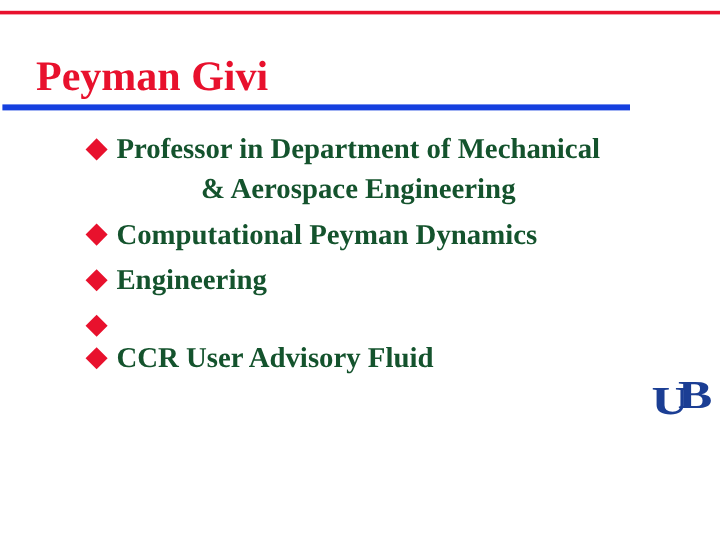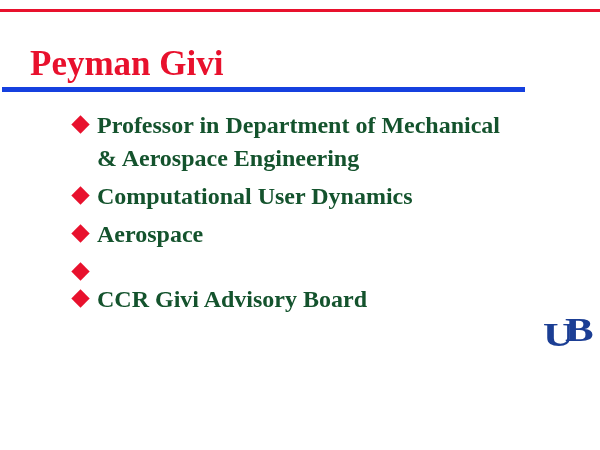--- a/index.html
+++ b/index.html
@@ -3,20 +3,21 @@
 <meta charset="utf-8">
 <style>
   html, body { margin: 0; padding: 0; background: #ffffff; }
   .slide {
     position: relative;
     width: 600px;
     height: 354px;
     background: #ffffff;
     overflow: hidden;
     font-family: "Liberation Serif", "DejaVu Serif", serif;
+    text-align: center;
   }
   .top-accent-line {
     position: absolute;
     top: 9px; left: 0; right: 0;
     height: 3px;
     background: #e8112d;
   }
   .slide-title {
     position: absolute;
     top: 46px; left: 30px;
@@ -93,32 +94,32 @@
   <div class="title-underline"></div>
 
   <ul class="bullet-list">
     <li class="bullet-item">
       <span class="diamond"></span>
       <span class="bullet-text">Professor in Department of Mechanical
 &amp; Aerospace Engineering</span>
     </li>
     <li class="bullet-item">
       <span class="diamond"></span>
-      <span class="bullet-text">Computational User Dynamics</span>
+      <span class="bullet-text">Computational Peyman Dynamics</span>
     </li>
     <li class="bullet-item">
       <span class="diamond"></span>
-      <span class="bullet-text">Aerospace</span>
+      <span class="bullet-text">Engineering</span>
     </li>
     <li class="bullet-item">
       <span class="diamond"></span>
     </li>
     <li class="bullet-item">
       <span class="diamond"></span>
-      <span class="bullet-text">CCR Givi Advisory Board</span>
+      <span class="bullet-text">CCR User Advisory Fluid</span>
     </li>
   </ul>
 
   <div class="ub-logo">
     <span class="logo-letter letter-u">U</span>
     <span class="logo-letter letter-b">B</span>
   </div>
 
 </div>
 

